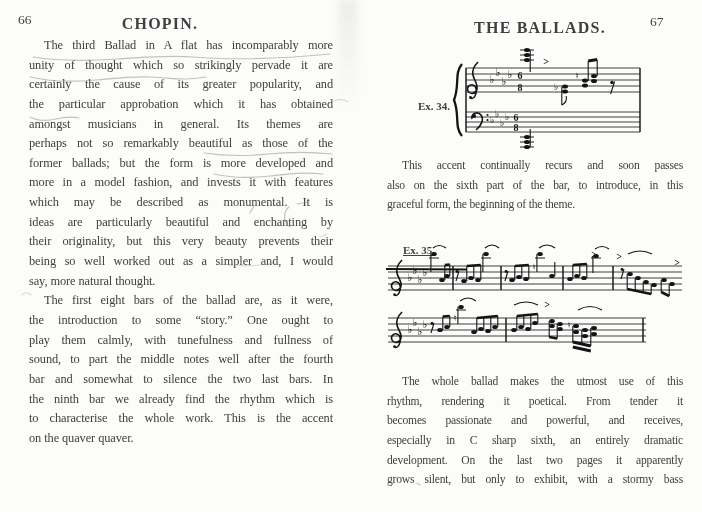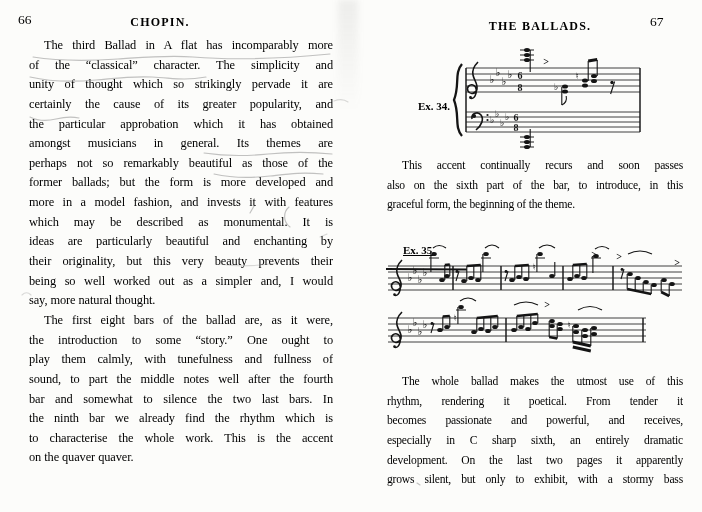--- a/index.html
+++ b/index.html
@@ -1,19 +1,19 @@
 <!DOCTYPE html>
 <html><head>
 <meta charset="utf-8">
 <style>
   html,body{margin:0;padding:0;background:#ffffff;}
   .canvas{position:relative;width:702px;height:512px;background:#fcfcfa;overflow:hidden;
-          font-family:"Liberation Serif",serif;color:#000000;}
+          font-family:"Liberation Serif",serif;color:#404040;}
   .pagenum{position:absolute;font-size:13.5px;}
-  .running{position:absolute;font-weight:bold;font-size:12px;letter-spacing:1.2px;text-align:center;}
+  .running{position:absolute;font-weight:bold;font-size:16px;letter-spacing:1.2px;text-align:center;}
   .textblock{position:absolute;}
   .para{width:100%;}
   .para .tl{height:19.65px;line-height:19.65px;overflow:hidden;
             text-align:justify;text-align-last:justify;text-justify:inter-word;}
   #p-left .tl{font-size:12.4px;letter-spacing:-0.1px;}
   .rp .tl{font-size:11.6px;letter-spacing:-0.2px;}
   .para .tl:first-child{text-indent:15px;}
   .para:not(.cont) .tl:last-child{text-align-last:left;}
   .ex{position:absolute;}
   .ex-label{position:absolute;font-weight:bold;font-size:11px;white-space:nowrap;}
@@ -43,21 +43,20 @@
 <div class="canvas">
 
   <div class="gutter"></div>
 
   <div>
     <span class="pagenum" style="left:18px;top:12px;">66</span>
     <span class="running" style="left:60px;top:15px;width:200px;">CHOPIN.</span>
     <div class="textblock" id="p-left" style="left:29px;top:36px;width:304px;">
       <div class="para">
           <div class="tl">The third Ballad in A flat has incomparably more</div>
-          <div class="tl">of the “classical” character. The simplicity and</div>
           <div class="tl">unity of thought which so strikingly pervade it are</div>
           <div class="tl">certainly the cause of its greater popularity, and</div>
           <div class="tl">the particular approbation which it has obtained</div>
           <div class="tl">amongst musicians in general. Its themes are</div>
           <div class="tl">perhaps not so remarkably beautiful as those of the</div>
           <div class="tl">former ballads; but the form is more developed and</div>
           <div class="tl">more in a model fashion, and invests it with features</div>
           <div class="tl">which may be described as monumental. It is</div>
           <div class="tl">ideas are particularly beautiful and enchanting by</div>
           <div class="tl">their originality, but this very beauty prevents their</div>

